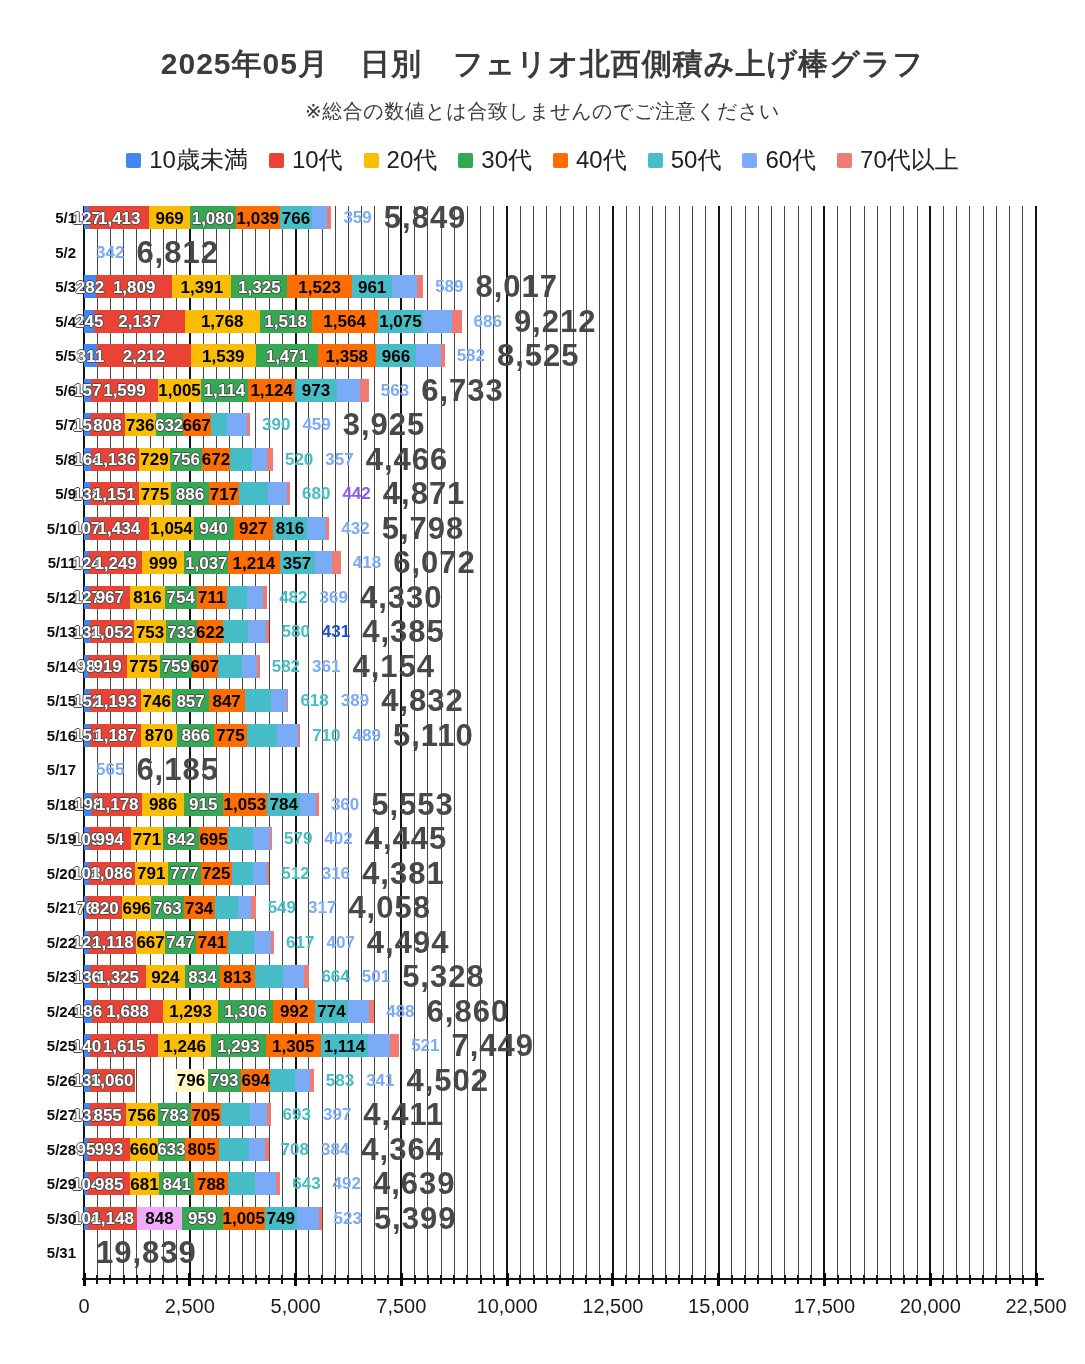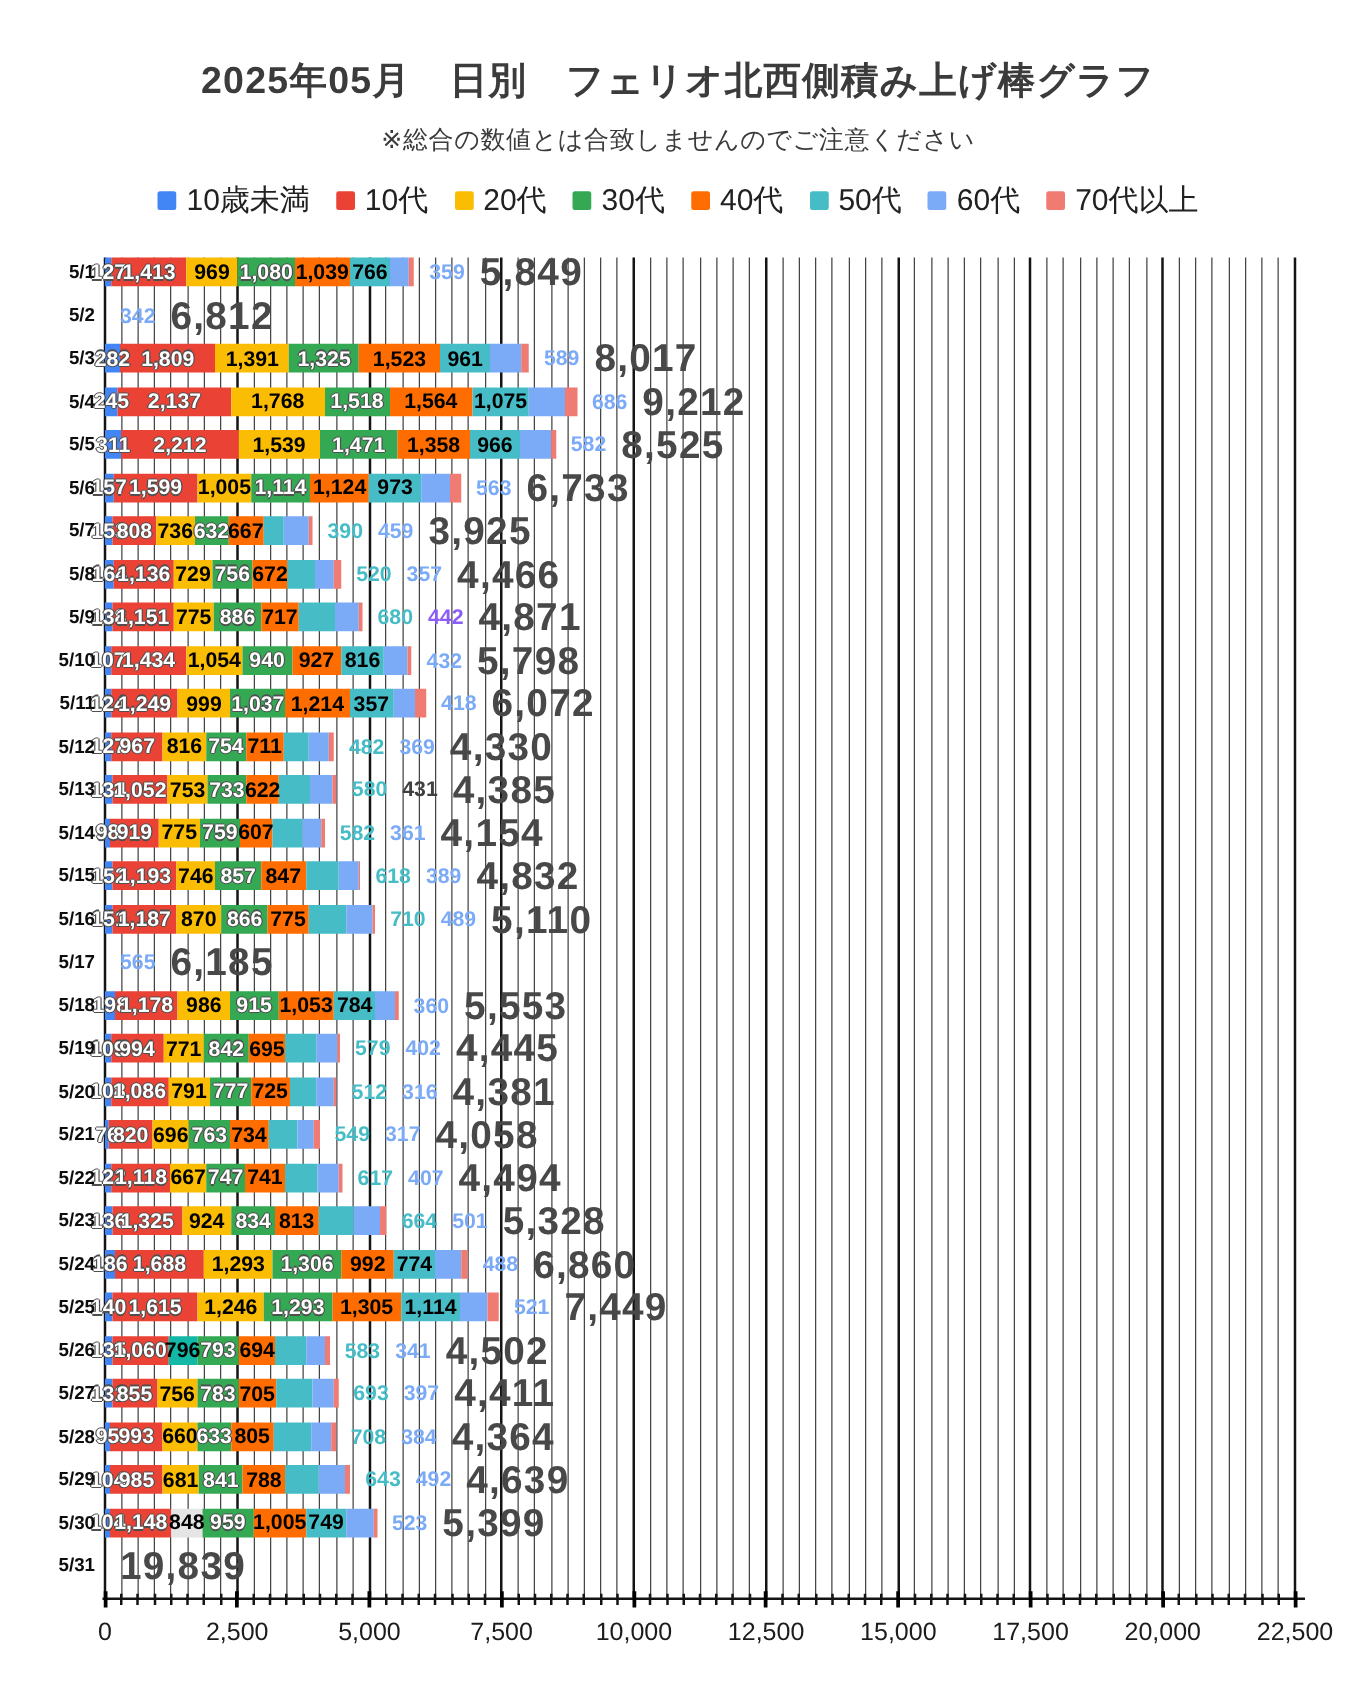--- a/index.html
+++ b/index.html
@@ -492,21 +492,21 @@
               <div class="seg-label light">733</div>
             </div>
             <div class="seg" style="width: 26.3175px; background: rgb(255, 109, 1);">
               <div class="seg-label dark">622</div>
             </div>
             <div class="seg" style="width: 24.5404px; background: rgb(70, 189, 198);"></div>
             <div class="seg" style="width: 18.2361px; background: rgb(123, 170, 247);"></div>
             <div class="seg" style="width: 3.38489px; background: rgb(240, 123, 114);"></div>
           </div>
           <div class="out-label" style="color: rgb(70, 189, 198);">580</div>
-          <div class="out-label" style="color: #404040; text-align: center;">431</div>
+          <div class="out-label" style="color: #1d4ed8; text-align: center;">431</div>
           <div class="total">4,385</div>
         </div>
         <div class="row">
           <div class="date">5/14</div>
           <div class="bar">
             <div class="seg" style="width: 4.14649px; background: rgb(66, 133, 244);">
               <div class="seg-label light">98</div>
             </div>
             <div class="seg" style="width: 38.8839px; background: rgb(234, 67, 53);">
               <div class="seg-label light">919</div>
@@ -798,21 +798,21 @@
         </div>
         <div class="row">
           <div class="date">5/26</div>
           <div class="bar">
             <div class="seg" style="width: 5.712px; background: rgb(66, 133, 244);">
               <div class="seg-label light">135</div>
             </div>
             <div class="seg" style="width: 44.8498px; background: rgb(234, 67, 53);">
               <div class="seg-label light">1,060</div>
             </div>
-            <div class="seg" style="width: 23px; background: #14b8a6;">
+            <div class="seg" style="width: 33px; background: #fef9c3; margin-left: 40px;">
               <div class="seg-label dark">796</div>
             </div>
             <div class="seg" style="width: 33.5527px; background: rgb(52, 168, 83);">
               <div class="seg-label light">793</div>
             </div>
             <div class="seg" style="width: 29.3639px; background: rgb(255, 109, 1);">
               <div class="seg-label dark">694</div>
             </div>
             <div class="seg" style="width: 24.6674px; background: rgb(70, 189, 198);"></div>
             <div class="seg" style="width: 14.4281px; background: rgb(123, 170, 247);"></div>
@@ -902,21 +902,21 @@
         </div>
         <div class="row">
           <div class="date">5/30</div>
           <div class="bar">
             <div class="seg" style="width: 4.40036px; background: rgb(66, 133, 244);">
               <div class="seg-label light">104</div>
             </div>
             <div class="seg" style="width: 48.5732px; background: rgb(234, 67, 53);">
               <div class="seg-label light">1,148</div>
             </div>
-            <div class="seg" style="width: 25px; background: #e5e5e5;">
+            <div class="seg" style="width: 45px; background: #f0abfc;">
               <div class="seg-label dark">848</div>
             </div>
             <div class="seg" style="width: 40.5764px; background: rgb(52, 168, 83);">
               <div class="seg-label light">959</div>
             </div>
             <div class="seg" style="width: 42.5227px; background: rgb(255, 109, 1);">
               <div class="seg-label dark">1,005</div>
             </div>
             <div class="seg" style="width: 31.691px; background: rgb(70, 189, 198);">
               <div class="seg-label dark">749</div>

